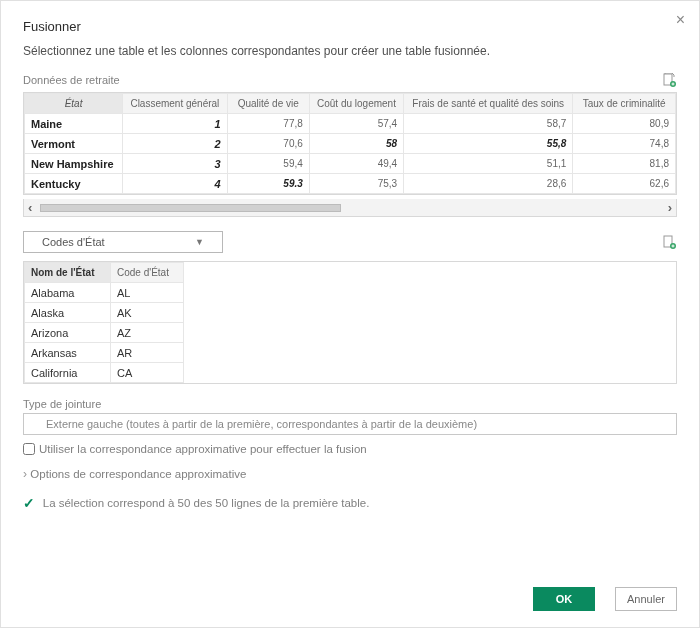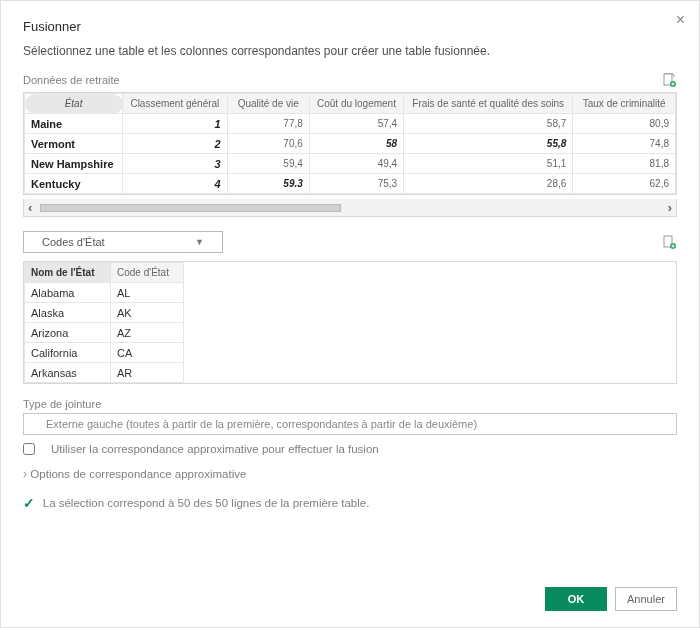--- a/index.html
+++ b/index.html
@@ -25,30 +25,30 @@
   .chev { font-size: 13px; color: #666; font-weight: 600; line-height: 1; }
   .dropdown-row { display: flex; align-items: center; justify-content: space-between; margin-bottom: 8px; }
   .dropdown { display: inline-flex; align-items: center; justify-content: space-between; border: 1px solid #b8b8b8; background: #fff; font-size: 11px; color: #555; padding: 3px 18px; width: 200px; height: 22px; }
   .dropdown .caret { font-size: 9px; color: #777; }
   .table2-wrap { border: 1px solid #d8d8d8; margin-bottom: 14px; }
   .table2 { width: 160px; }
   .table2 th { text-align: left; padding-left: 6px; }
   .table2 th.selected { font-style: normal; font-weight: 600; color: #333; }
   .form-label { font-size: 11px; color: #808080; margin-bottom: 3px; }
   .join-input { width: 100%; border: 1px solid #c8c8c8; padding: 4px 22px; font-size: 11px; color: #888; height: 22px; background: #fff; margin-bottom: 8px; }
-  .checkbox-row { display: flex; align-items: center; gap: 16px; font-size: 11.5px; color: #808080; margin-bottom: 12px; }
+  .checkbox-row { display: flex; align-items: center; gap: 4px; font-size: 11.5px; color: #808080; margin-bottom: 12px; }
   .checkbox-row input { width: 12px; height: 12px; }
   .expander { font-size: 11.5px; color: #808080; margin-bottom: 14px; }
   .expander::before { content: "› "; font-size: 12px; color: #999; }
   .status-row { display: flex; align-items: center; gap: 8px; font-size: 11.5px; color: #808080; margin-bottom: 6px; }
   .check { color: #0a8a5f; font-weight: 700; font-size: 14px; }
-  .buttons { position: absolute; right: 22px; bottom: 16px; display: flex; gap: 8px; }
+  .buttons { position: absolute; right: 22px; bottom: 16px; display: flex; gap: 20px; }
   .btn { min-width: 62px; height: 24px; font-size: 11px; border: 1px solid #bbb; background: #fff; color: #666; display: inline-flex; align-items: center; justify-content: center; cursor: pointer; }
   .btn.primary { background: #0a8a5f; color: #fff; border-color: #0a8a5f; font-weight: 600; }
-  .tbl1 th:nth-child(1){width:92px;text-align:center;border-radius:10px;}
+  .tbl1 th:nth-child(1){width:92px;text-align:center;}
   .tbl1 th:nth-child(2){width:96px;}
   .tbl1 th:nth-child(3){width:80px;}
   .tbl1 th:nth-child(4){width:90px;}
   .tbl1 th:nth-child(5){width:160px;}
   .tbl1 th:nth-child(6){width:100px;}
 </style>
 </head>
 <body>
 
 <div class="dialog">
@@ -153,26 +153,26 @@
           </tr>
         <tr>
             <td>Alaska</td>
             <td>AK</td>
           </tr>
         <tr>
             <td>Arizona</td>
             <td>AZ</td>
           </tr>
         <tr>
+            <td>Arkansas</td>
+            <td>AR</td>
+          </tr>
+        <tr>
             <td>California</td>
             <td>CA</td>
-          </tr>
-        <tr>
-            <td>Arkansas</td>
-            <td>AR</td>
           </tr>
       </tbody>
     </table>
   </div>
 
   <div class="form-label">Type de jointure</div>
   <input class="join-input" readonly="" value="Externe gauche (toutes à partir de la première, correspondantes à partir de la deuxième)" style="">
 
   <label class="checkbox-row">
     <input type="checkbox" style="">

